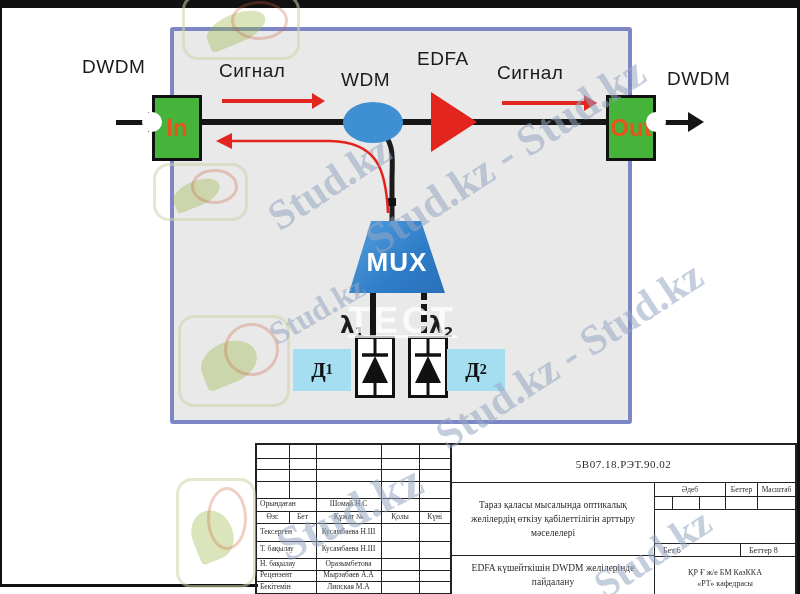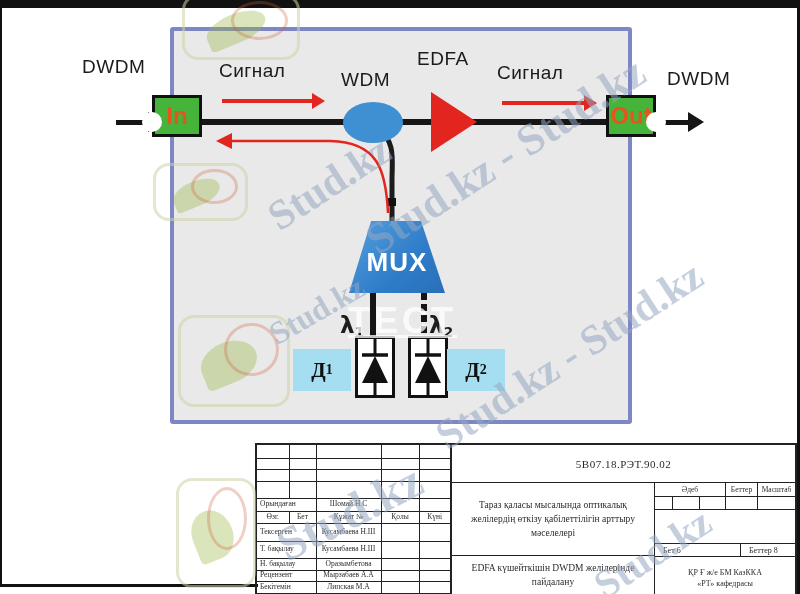--- a/index.html
+++ b/index.html
@@ -16,21 +16,21 @@
     background:#e9e9e9; border:4px solid #7e87c6; border-radius:3px; z-index:1;
   }
   .dlabel { position:absolute; color:#1b1b1b; font-size:19px; z-index:6; letter-spacing:0.5px; }
   .line { position:absolute; background:#161616; z-index:2; }
   .tri { position:absolute; width:0; height:0; z-index:3; }
   .tri-right-black { border-left:16px solid #161616; border-top:10px solid transparent; border-bottom:10px solid transparent; }
   .tri-right-red  { border-left:13px solid #e3251f; border-top:8px solid transparent; border-bottom:8px solid transparent; }
   .tri-left-red   { border-right:16px solid #e3251f; border-top:8px solid transparent; border-bottom:8px solid transparent; }
   .redline { position:absolute; background:#e3251f; z-index:3; }
   .port {
-    position:absolute; width:50px; height:42px; background:#46b43a;
+    position:absolute; width:50px; height:66px; background:#46b43a;
     border:3px solid #111; z-index:3; display:flex; align-items:center; justify-content:center;
   }
   .port span { color:#e8541d; font-weight:bold; font-size:24px; z-index:5; }
   .notch { position:absolute; width:20px; height:20px; background:#fff; border-radius:50%; z-index:4; }
   #wdm-ellipse { position:absolute; left:343px; top:102px; width:60px; height:41px; background:#3f90d2; border-radius:50%; z-index:3; }
   #edfa-triangle { position:absolute; left:431px; top:92px; width:0; height:0;
     border-left:46px solid #e3251f; border-top:30px solid transparent; border-bottom:30px solid transparent; z-index:3; }
   #counter-load-box {
     position:absolute; left:214px; top:162px; width:150px; height:54px; background:#a5ddf1; z-index:5;
     display:flex; align-items:center; justify-content:center;

